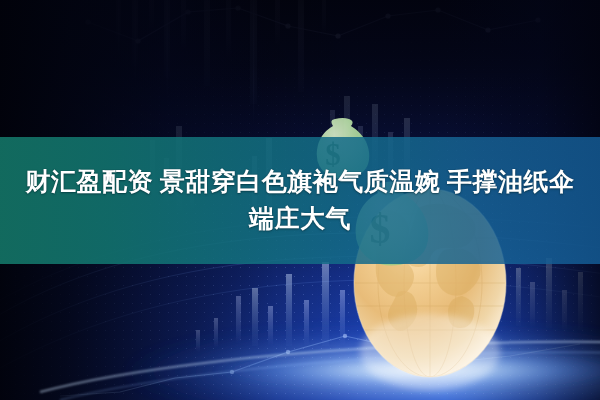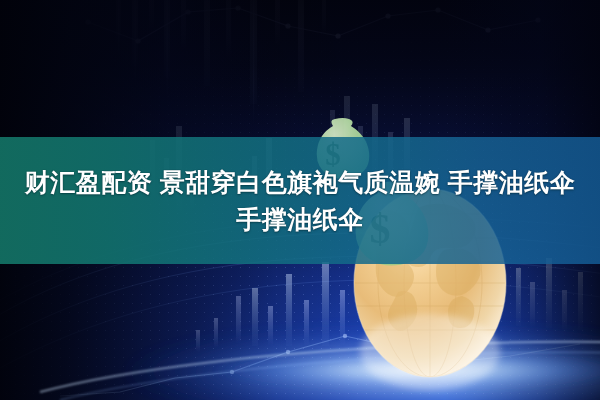--- a/index.html
+++ b/index.html
@@ -62,20 +62,21 @@
     gap:2px;
   }
   .headline{
     color:#ffffff;
     font-size:25px;
     font-weight:bold;
     line-height:1.38;
     letter-spacing:.5px;
     white-space:nowrap;
     text-shadow:0 1px 2px rgba(0,40,50,.55), 0 0 1px rgba(0,30,40,.6);
+    font-family:Liberation Serif, serif;
   }
   #line2{ text-align:center; }
 </style>
 </head>
 <body>
 
 <div id="stage">
 
   <div class="layer" id="bg-base"></div>
   <div class="layer" id="dot-grid"></div>
@@ -258,16 +259,16 @@
     </g>
 
     <g opacity=".72">
       <path d="M378,193 q-5,-8 3,-10 q11,-3 19,0 q8,2 3,10 q22,14 25,36 q3,25 -18,33 q-22,8 -39,-2 q-18,-11 -15,-35 q3,-22 22,-32 z" fill="url(#bagGrad)"></path>
       <text x="380" y="243" font-family="'Liberation Serif',serif" font-size="42" font-weight="bold" fill="#3f7a3c" fill-opacity=".78" text-anchor="middle">$</text>
     </g>
   </svg>
 
   <div id="band">
     <div class="headline" id="line1" style="font-size: 25px;">财汇盈配资 景甜穿白色旗袍气质温婉 手撑油纸伞</div>
-    <div class="headline" id="line2" style="font-size: 25px;">手撑油纸伞</div>
+    <div class="headline" id="line2" style="font-size: 25px;">端庄大气</div>
   </div>
 
 </div>
 
 </body></html>

